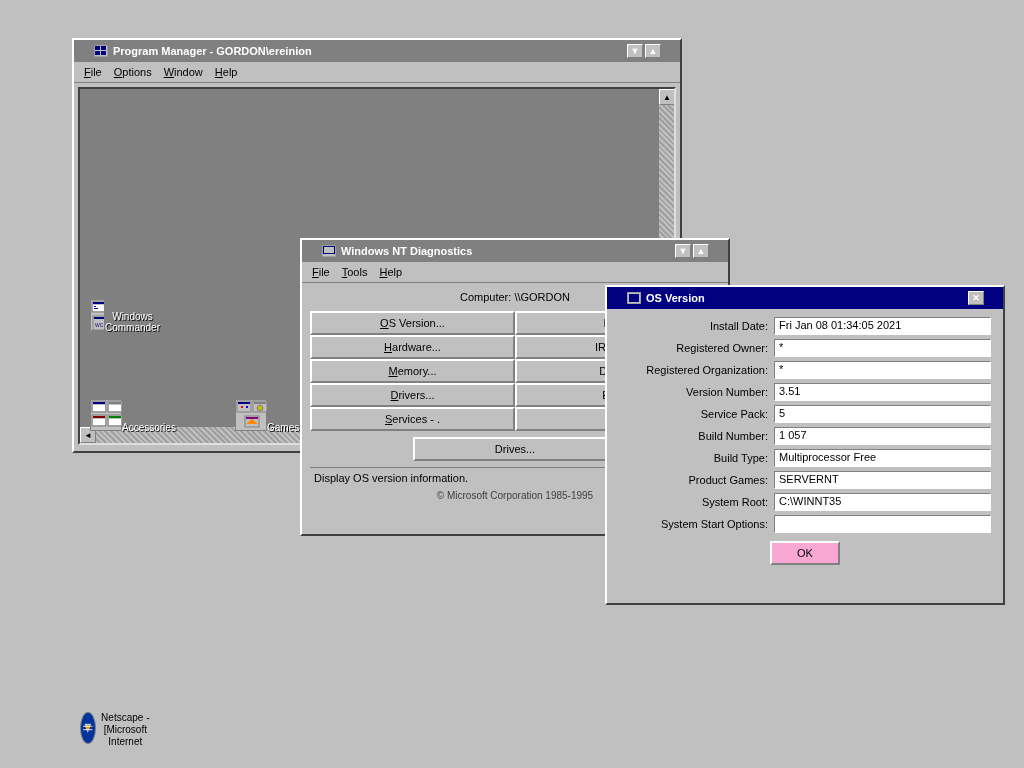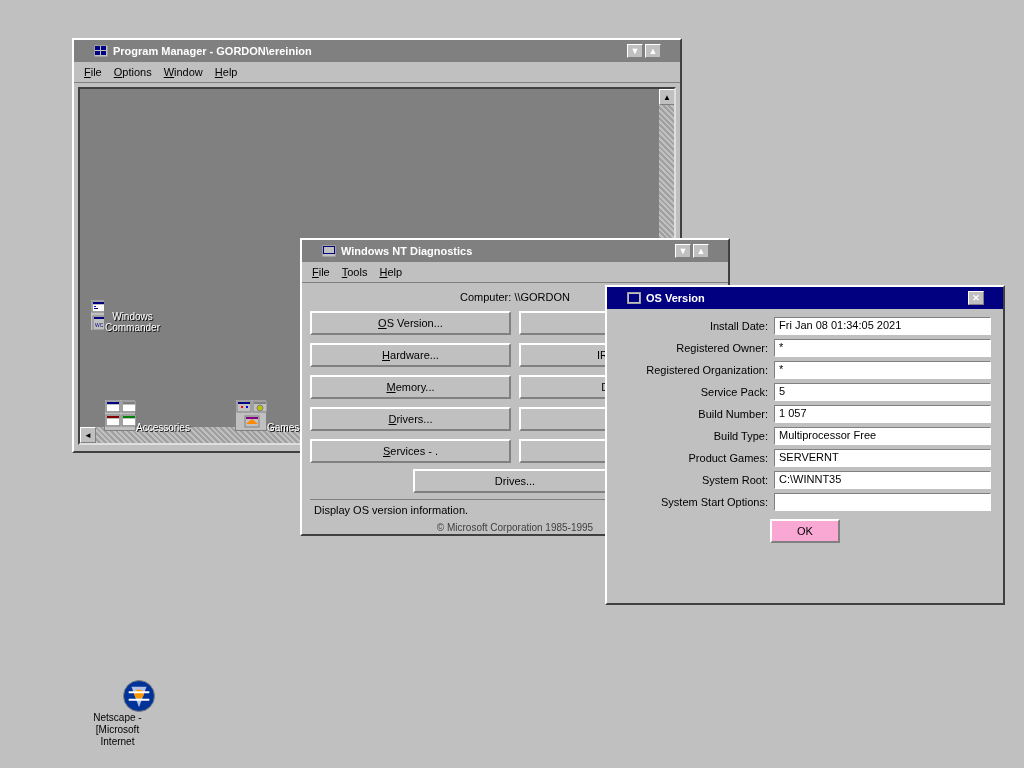--- a/index.html
+++ b/index.html
@@ -152,21 +152,21 @@
 
     .diag-computer-label {
       text-align: center;
       margin-bottom: 8px;
       font-size: 11px;
     }
 
     .diag-buttons-grid {
       display: grid;
       grid-template-columns: 1fr 1fr;
-      gap: 8px;
+      gap: 0;
       margin-bottom: 6px;
     }
 
     .diag-btn {
       background: #c0c0c0;
       border-top: 2px solid #ffffff;
       border-left: 2px solid #ffffff;
       border-right: 2px solid #808080;
       border-bottom: 2px solid #808080;
       padding: 4px 8px;
@@ -253,22 +253,22 @@
       font-size: 11px;
       cursor: pointer;
       min-width: 70px;
       text-align: center;
     }
 
     
     .desktop-icon {
       position: absolute;
       display: flex;
-      flex-direction: column;
-      align-items: flex-end;
+      flex-direction: row;
+      align-items: flex-start;
       width: 75px;
       cursor: pointer;
     }
 
     .desktop-icon-label {
       text-align: center;
       font-size: 11px;
       color: black;
       word-wrap: break-word;
       max-width: 75px;
@@ -331,21 +331,21 @@
             <rect x="18" y="2" width="12" height="2" fill="#000080"></rect>
             <rect x="18" y="5" width="12" height="6" fill="white"></rect>
             <rect x="2" y="16" width="12" height="14" fill="#c0c0c0" stroke="#808080"></rect>
             <rect x="3" y="17" width="10" height="2" fill="#000080"></rect>
             <text x="4" y="27" font-size="5" fill="#000080">WC</text>
           </svg>
         </div>
         <span class="icon-label" style="color:white;font-size:10px;">Windows Commander</span>
       </div>
 
-      <div class="icon-group" style="left:24px;top:310px;">
+      <div class="icon-group" style="left:10px;top:310px;">
         <div class="icon-img" style="background:#c0c0c0;border:1px solid #808080;">
           <svg width="32" height="32" viewBox="0 0 32 32">
             <rect x="1" y="1" width="14" height="11" fill="#c0c0c0" stroke="#808080"></rect>
             <rect x="2" y="2" width="12" height="2" fill="#000080"></rect>
             <rect x="2" y="5" width="12" height="6" fill="white"></rect>
             <rect x="17" y="1" width="14" height="11" fill="#c0c0c0" stroke="#808080"></rect>
             <rect x="18" y="2" width="12" height="2" fill="#808080"></rect>
             <rect x="18" y="5" width="12" height="6" fill="white"></rect>
             <rect x="1" y="15" width="14" height="11" fill="#c0c0c0" stroke="#808080"></rect>
             <rect x="2" y="16" width="12" height="2" fill="#800000"></rect>
@@ -444,20 +444,24 @@
       </div>
       <div class="os-field-row">
         <span class="os-field-label">Registered Owner:</span>
         <div class="os-field-value">*</div>
       </div>
       <div class="os-field-row">
         <span class="os-field-label">Registered Organization:</span>
         <div class="os-field-value">*</div>
       </div>
       <div class="os-field-row">
+        <span class="os-field-label">Version Number:</span>
+        <div class="os-field-value">3.51</div>
+      </div>
+      <div class="os-field-row">
         <span class="os-field-label">Service Pack:</span>
         <div class="os-field-value">5</div>
       </div>
       <div class="os-field-row">
         <span class="os-field-label">Build Number:</span>
         <div class="os-field-value">1 057</div>
       </div>
       <div class="os-field-row">
         <span class="os-field-label">Build Type:</span>
         <div class="os-field-value">Multiprocessor Free</div>

